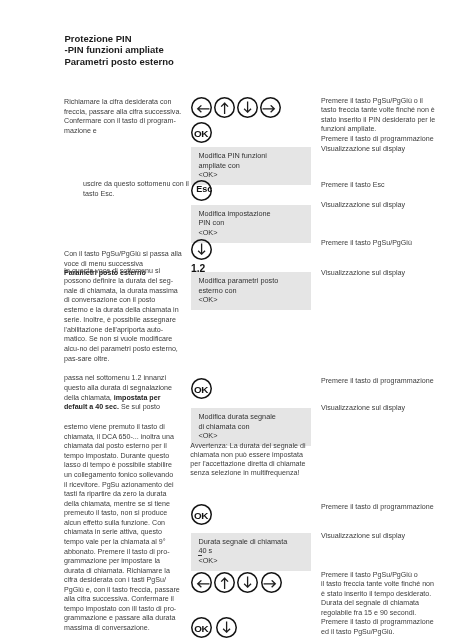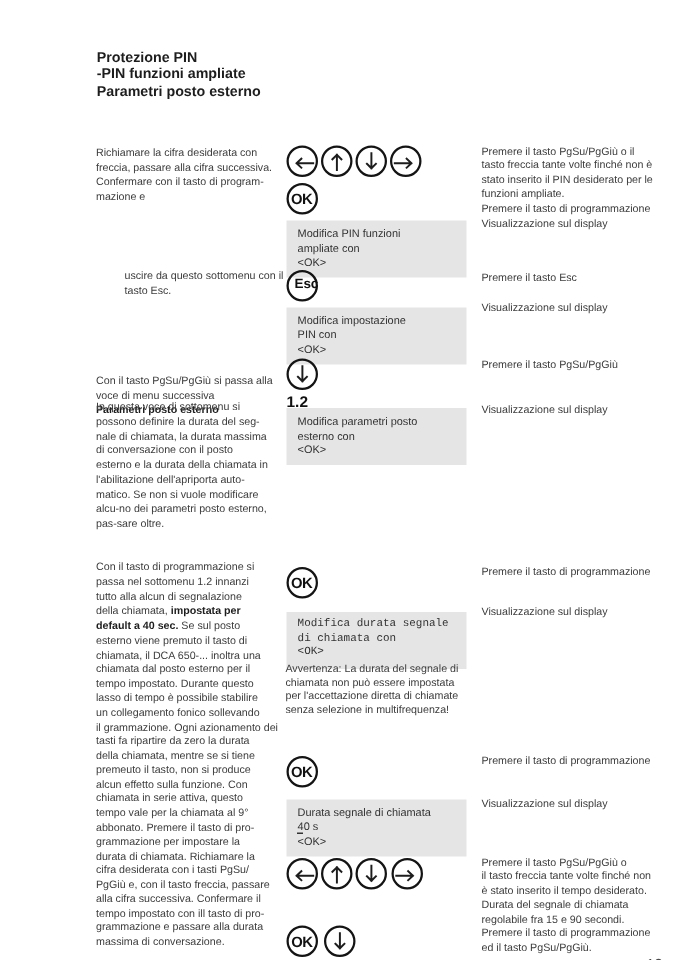--- a/index.html
+++ b/index.html
@@ -70,40 +70,40 @@
     <div class="ln">Con il tasto PgSu/PgGiù si passa alla</div>
     <div class="ln">voce di menu successiva</div>
     <div class="ln"><b>Parametri posto esterno</b></div>
   </div>
   <div class="abs lcol" style="top:251.3px;line-height:9.72px;">
       <div class="ln">In questa voce di sottomenu si</div>
       <div class="ln">possono definire la durata del seg-</div>
       <div class="ln">nale di chiamata, la durata massima</div>
       <div class="ln">di conversazione con il posto</div>
       <div class="ln">esterno e la durata della chiamata in</div>
+      <div class="ln">serie. Inoltre, è possibile assegnare</div>
       <div class="ln">l'abilitazione dell'apriporta auto-</div>
       <div class="ln">matico. Se non si vuole modificare</div>
       <div class="ln">alcu-no dei parametri posto esterno,</div>
       <div class="ln">pas-sare oltre.</div>
     </div>
   <div class="abs lcol" style="top:358px;line-height:9.76px;">
-    <div class="ln">Con il tasto di programmazione si</div>
     <div class="ln">passa nel sottomenu 1.2 innanzi</div>
-    <div class="ln">tutto alla alcun di segnalazione</div>
+    <div class="ln">questo alla durata di segnalazione</div>
     <div class="ln"><span>della chiamata, </span><b>impostata per</b></div>
     <div class="ln"><b>default a 40 sec.</b><span> Se sul posto</span></div>
   </div>
   <div class="abs lcol" style="top:407.2px;line-height:9.57px;">
       <div class="ln">esterno viene premuto il tasto di</div>
       <div class="ln">chiamata, il DCA 650-... inoltra una</div>
       <div class="ln">chiamata dal posto esterno per il</div>
       <div class="ln">tempo impostato. Durante questo</div>
       <div class="ln">lasso di tempo è possibile stabilire</div>
       <div class="ln">un collegamento fonico sollevando</div>
-      <div class="ln">il grammazione. Ogni azionamento dei</div>
+      <div class="ln">il ricevitore. PgSu azionamento dei</div>
       <div class="ln">tasti fa ripartire da zero la durata</div>
       <div class="ln">della chiamata, mentre se si tiene</div>
       <div class="ln">premeuto il tasto, non si produce</div>
       <div class="ln">alcun effetto sulla funzione. Con</div>
       <div class="ln">chiamata in serie attiva, questo</div>
       <div class="ln">tempo vale per la chiamata al 9°</div>
       <div class="ln">abbonato. Premere il tasto di pro-</div>
       <div class="ln">grammazione per impostare la</div>
       <div class="ln">durata di chiamata. Richiamare la</div>
       <div class="ln">cifra desiderata con i tasti PgSu/</div>
@@ -192,21 +192,21 @@
         <span>&lt;OK&gt;</span>
       </div>
   </div>
 
   <div class="abs btn" style="left:190.5px;top:361.7px;">
       <svg class="ring" width="21" height="21" viewBox="0 0 21 21" aria-hidden="true">
         <circle cx="10.5" cy="10.5" r="9.75" fill="none" stroke="#141414" stroke-width="1.5"></circle>
       </svg>
       <span class="lbl">OK</span>
     </div>
-  <div class="abs display" style="left:190.5px;top:392px;font-family:Liberation Mono, monospace;">
+  <div class="abs display" style="left:190.5px;top:392px;">
     <div>Modifica durata segnale</div>
     <div class="row">
         <span>di chiamata con</span>
         <span>&lt;OK&gt;</span>
       </div>
   </div>
   <div class="abs lcol" style="left:190.3px;top:425.5px;width:140px;line-height:9.1px;">
       <div class="ln">Avvertenza: La durata del segnale di</div>
       <div class="ln">chiamata non può essere impostata</div>
       <div class="ln">per l'accettazione diretta di chiamate</div>

